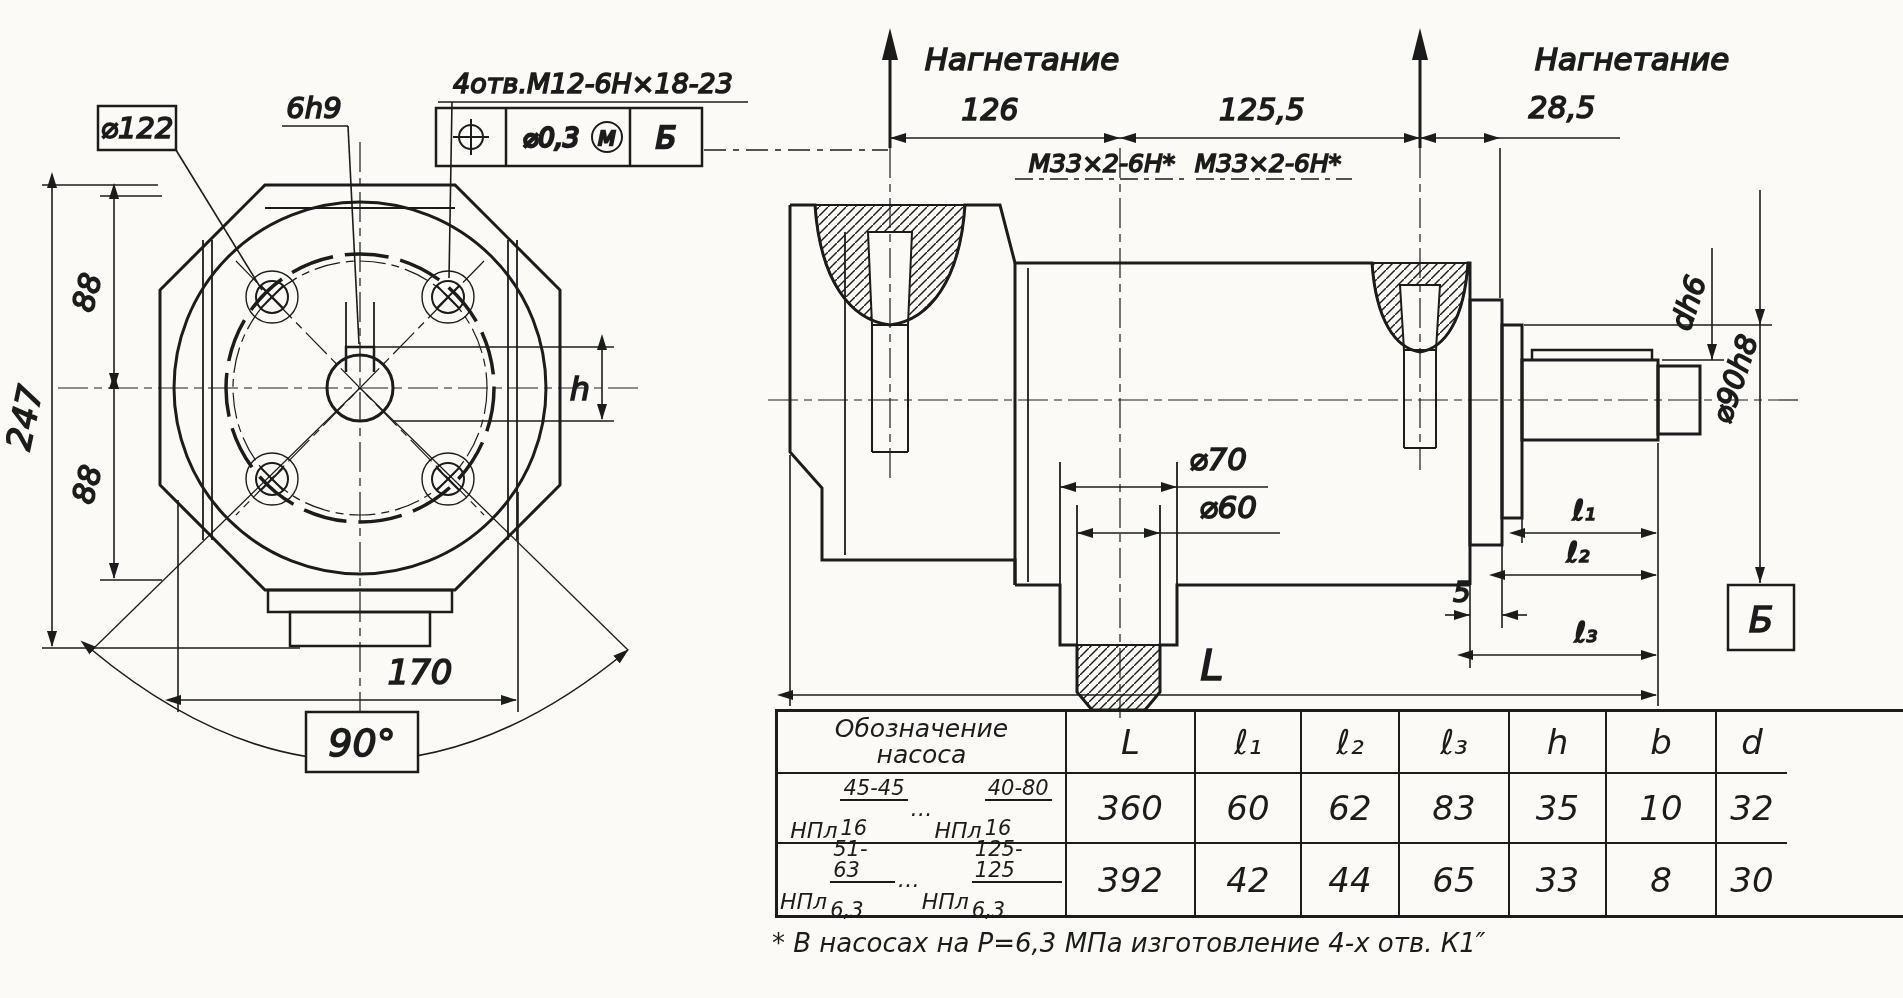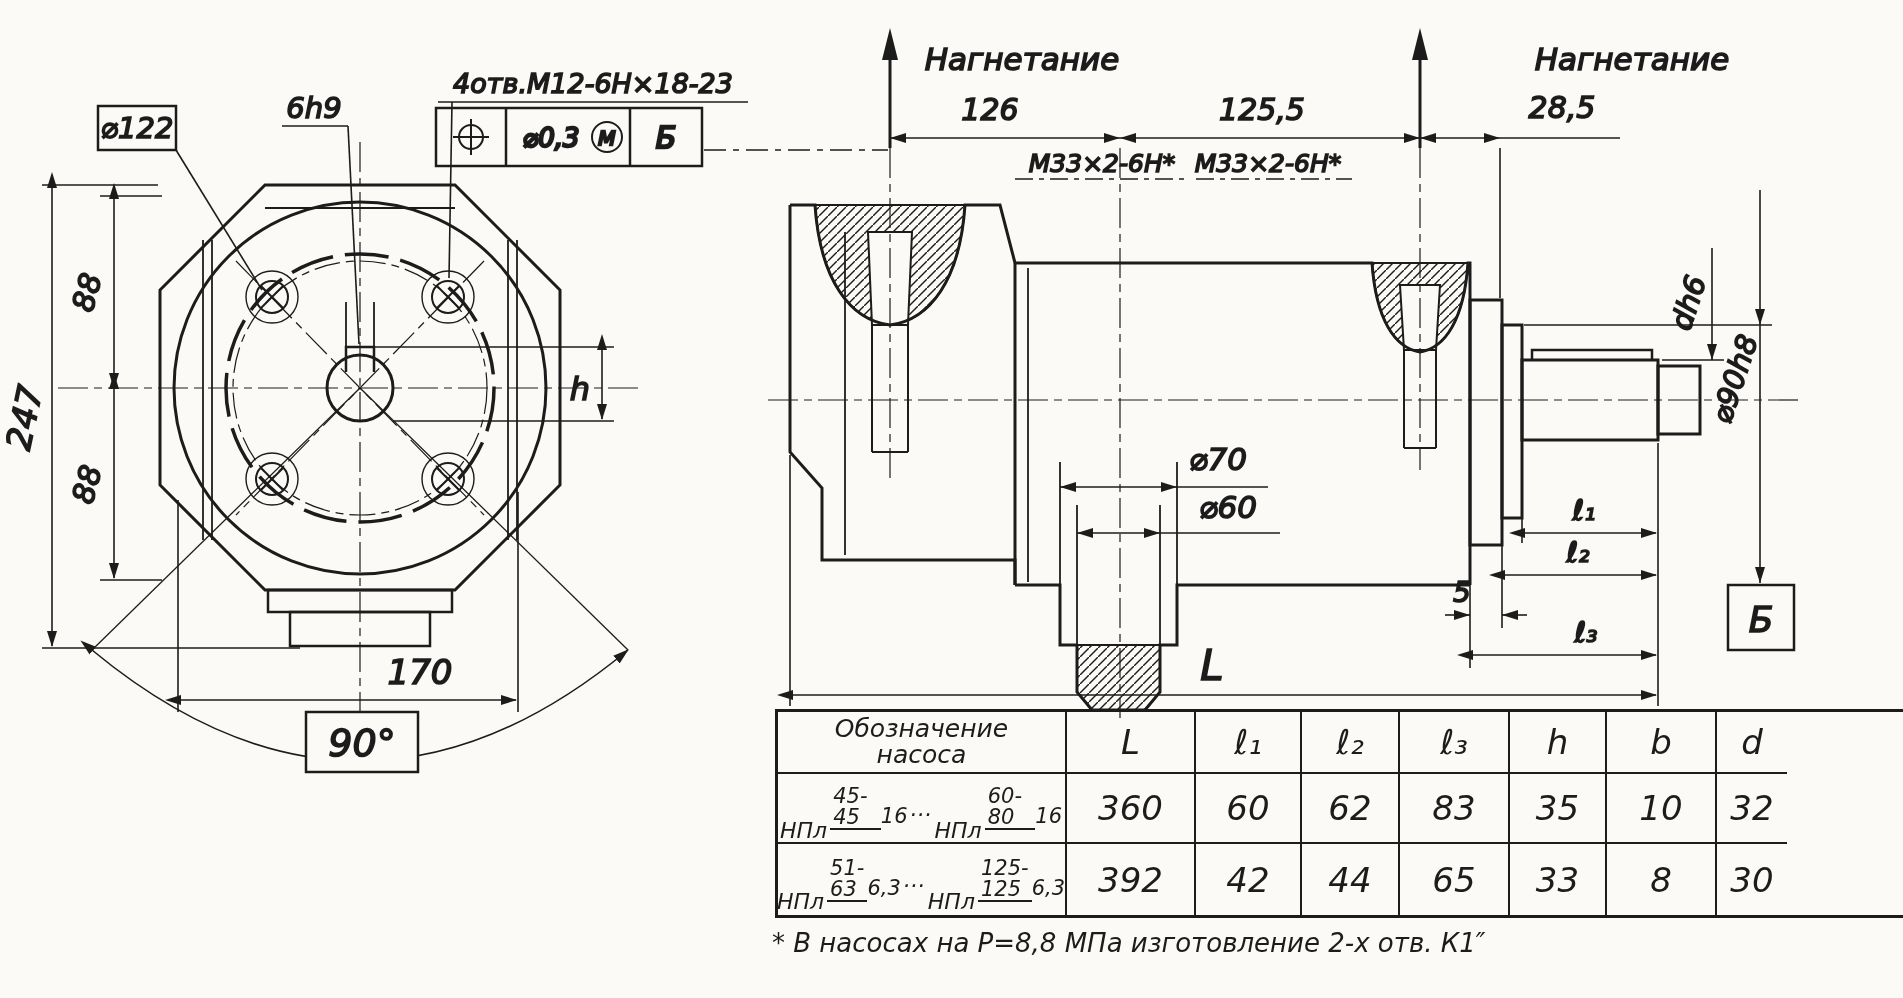--- a/index.html
+++ b/index.html
@@ -10,21 +10,21 @@
        border:3px solid #1c1c1c;box-sizing:border-box;display:grid;
        grid-template-columns:289px 129px 106px 98px 110px 97px 110px 70px;
        grid-template-rows:62px 70px 71px;}
   .cell{border-right:2px solid #1c1c1c;border-bottom:2px solid #1c1c1c;
         display:flex;align-items:center;justify-content:center;
         font-style:italic;font-size:34px;box-sizing:border-box;}
   .cell.last{border-right:none;}
   .cell.bot{border-bottom:none;}
   .hdr{font-size:25px;line-height:1.05;text-align:center;}
   .desig{font-size:22px;gap:2px;padding:0 2px;}
-  .frac{display:inline-flex;flex-direction:row;align-items:center;line-height:1;margin:0 1px;}
+  .frac{display:inline-flex;flex-direction:column;line-height:1;margin:0 1px;}
   .frac .nu{border-bottom:2px solid #1c1c1c;padding:0 3px;font-size:21px;}
   .frac .de{font-size:21px;padding-top:17px;}
   .pref{font-size:22px;margin-top:44px;}
   .note{position:absolute;left:772px;top:928px;font-style:italic;font-size:26px;line-height:1.2;}
   .note div{white-space:nowrap;}
 </style>
 </head>
 <body>
 
 <div id="canvas">
@@ -355,21 +355,21 @@
 
   <div class="cell desig">
     <span class="pref">НПл</span>
     <span class="frac">
           <span class="nu">45-45</span>
           <span class="de">16</span>
         </span>
     <span>…</span>
     <span class="pref">НПл</span>
     <span class="frac">
-          <span class="nu">60-80</span>
+          <span class="nu">40-80</span>
           <span class="de">16</span>
         </span>
   </div>
   <div class="cell">360</div>
   <div class="cell">60</div>
   <div class="cell">62</div>
   <div class="cell">83</div>
   <div class="cell">35</div>
   <div class="cell">10</div>
   <div class="cell last">32</div>
@@ -391,16 +391,16 @@
   <div class="cell bot">42</div>
   <div class="cell bot">44</div>
   <div class="cell bot">65</div>
   <div class="cell bot">33</div>
   <div class="cell bot">8</div>
   <div class="cell bot last">30</div>
 </div>
 
 
 <div class="note">
-  <div>* В насосах на Р=8,8 МПа изготовление 2-х отв. К1″</div>
+  <div>* В насосах на Р=6,3 МПа изготовление 4-х отв. К1″</div>
 </div>
 
 </div>
 
 </body></html>

